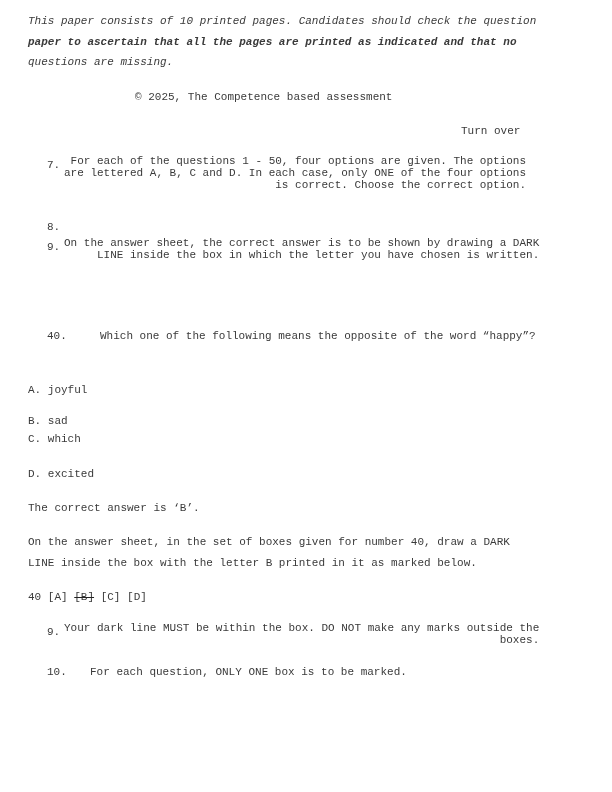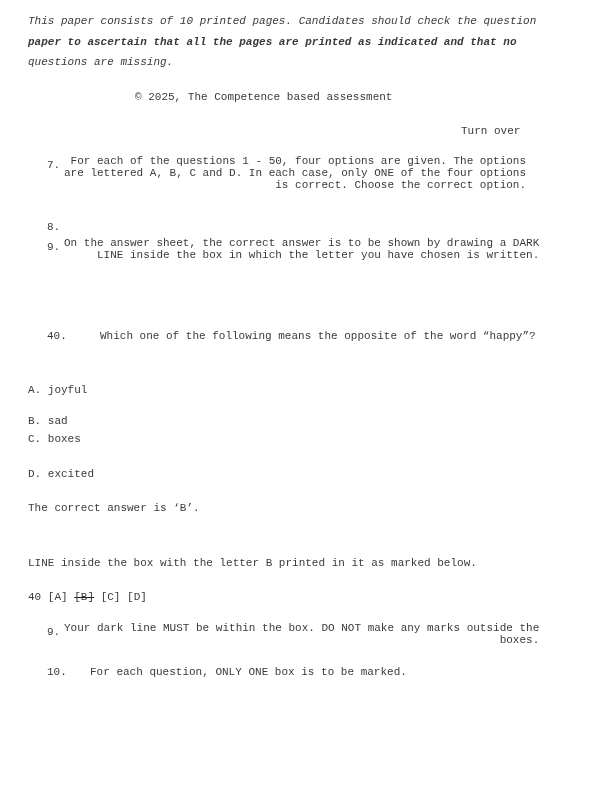--- a/index.html
+++ b/index.html
@@ -75,25 +75,26 @@
     <div class="txt"><span>On the answer sheet, the correct answer is to be shown by drawing a DARK</span>
 <span>LINE inside the box in which the letter you have chosen is written.</span></div>
   </div>
 
 
   <div class="abs" style="left:47px; top:329px;">40.</div>
   <div class="abs" style="left:100px; top:329px;">Which one of the following means the opposite of the word “happy”?</div>
 
   <div class="abs" style="left:28px; top:371px;margin-top:12px;">A. joyful</div>
   <div class="abs" style="left:28px; top:414px;">B. sad</div>
-  <div class="abs" style="left:28px; top:432px;">C. boxes</div>
+  <div class="abs" style="left:28px; top:432px;">C. which</div>
   <div class="abs" style="left:28px; top:467px;">D. excited</div>
 
   <div class="abs" style="left:28px; top:501px;">The correct answer is ‘B’.</div>
 
+  <div class="abs" style="left:28px; top:535px;">On the answer sheet, in the set of boxes given for number 40, draw a DARK</div>
   <div class="abs" style="left:28px; top:556px;">LINE inside the box with the letter B printed in it as marked below.</div>
 
   <div class="abs" style="left:28px; top:590px;"><span>40</span> <span>[A]</span> <span class="strike">[B]</span> <span>[C]</span> <span>[D]</span></div>
 
   <div class="li" style="top:625px;">
     <span class="num">9.</span>
     <div class="txt"><span>Your dark line MUST be within the box. DO NOT make any marks outside the</span>
 <span>boxes.</span></div>
   </div>
 

